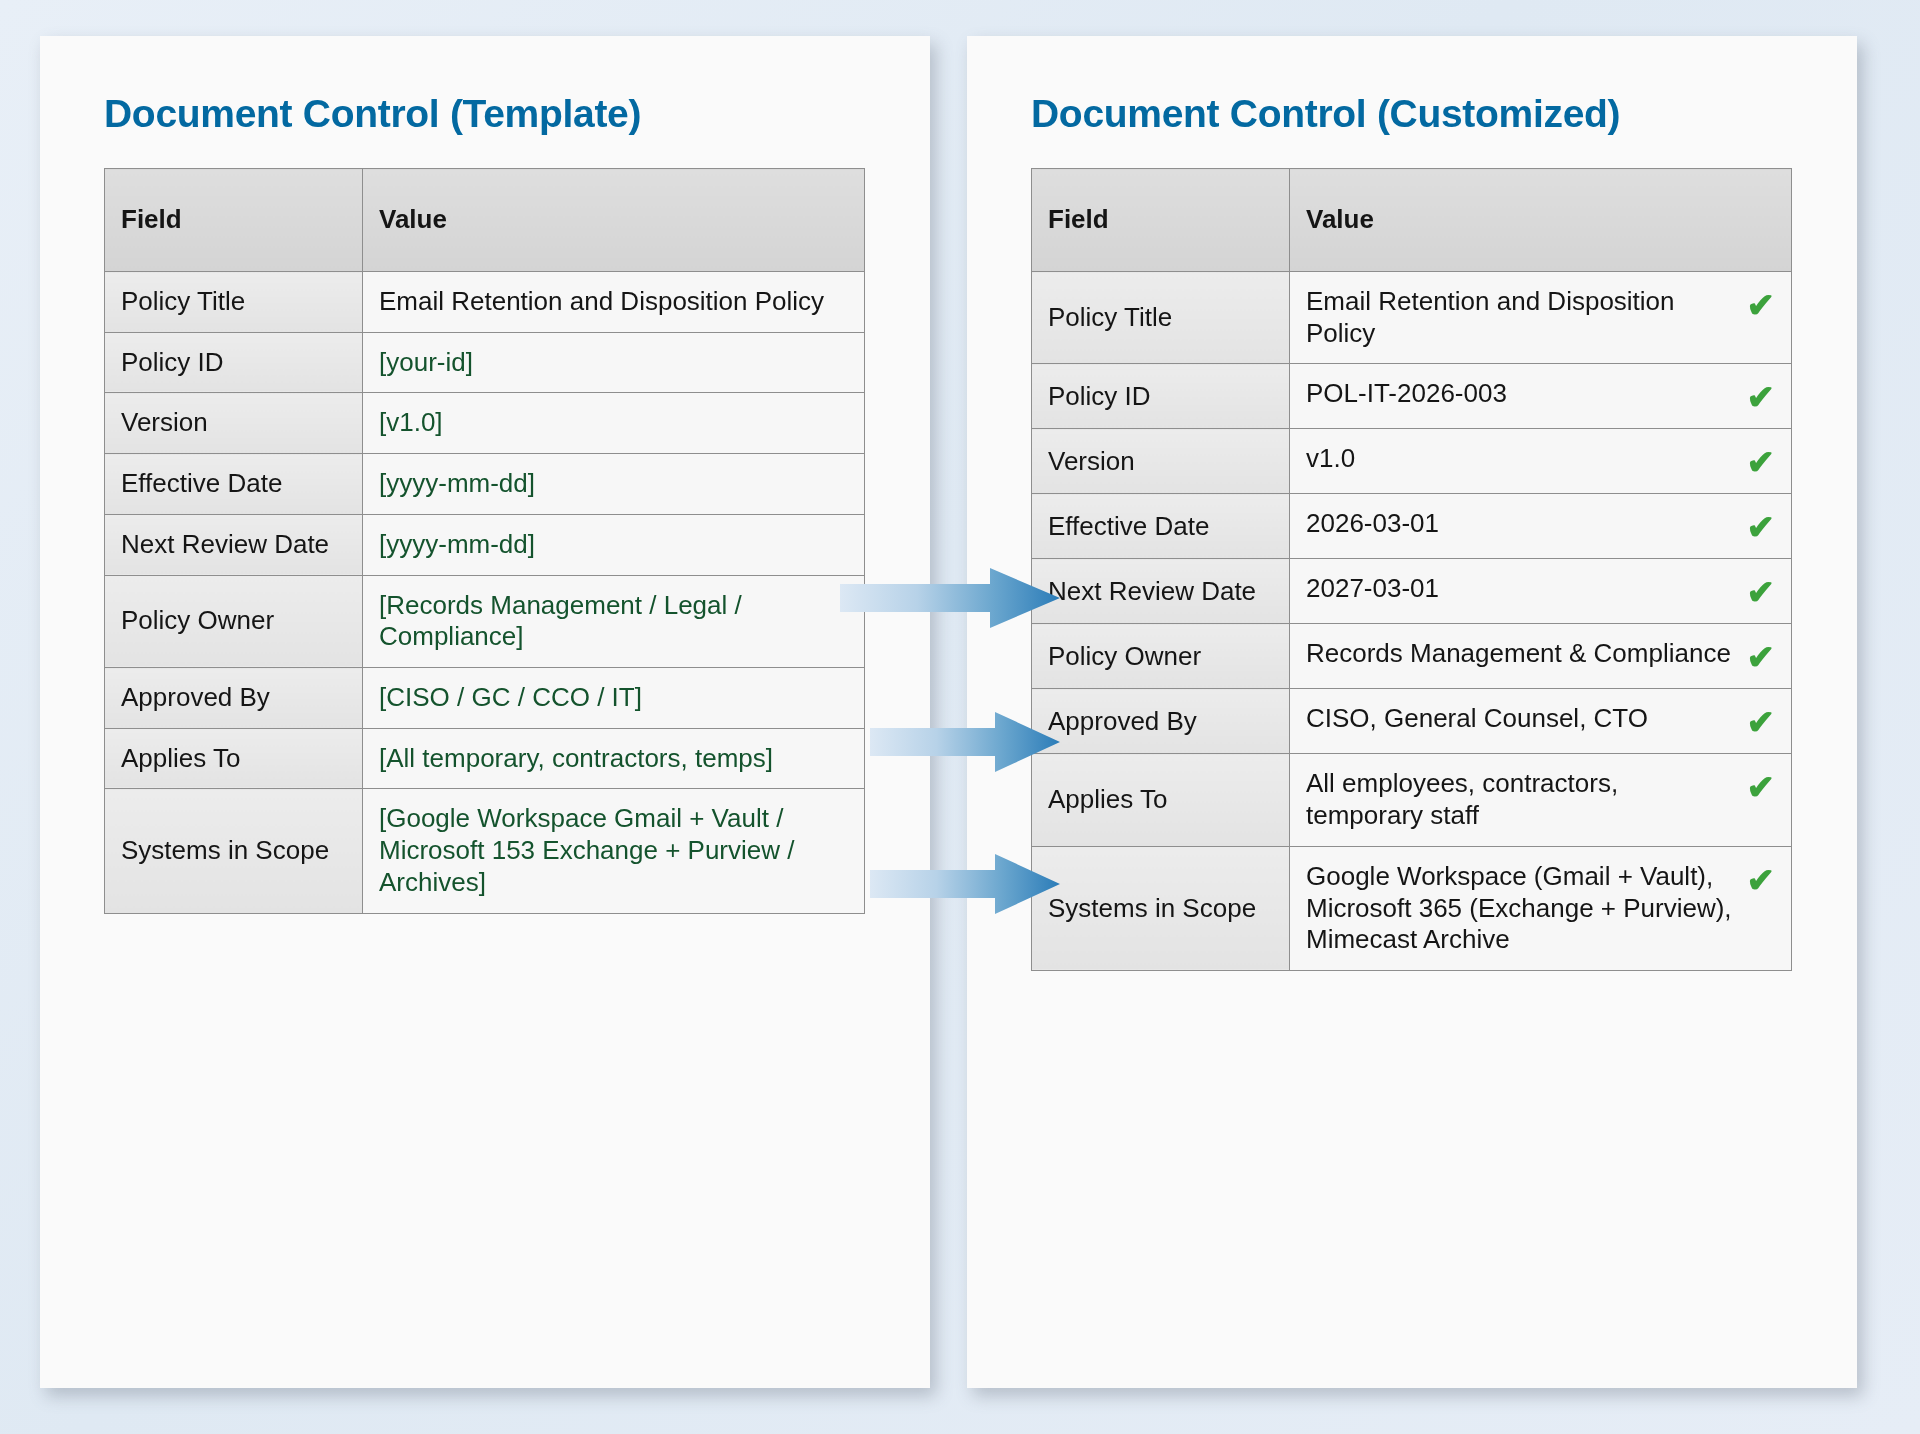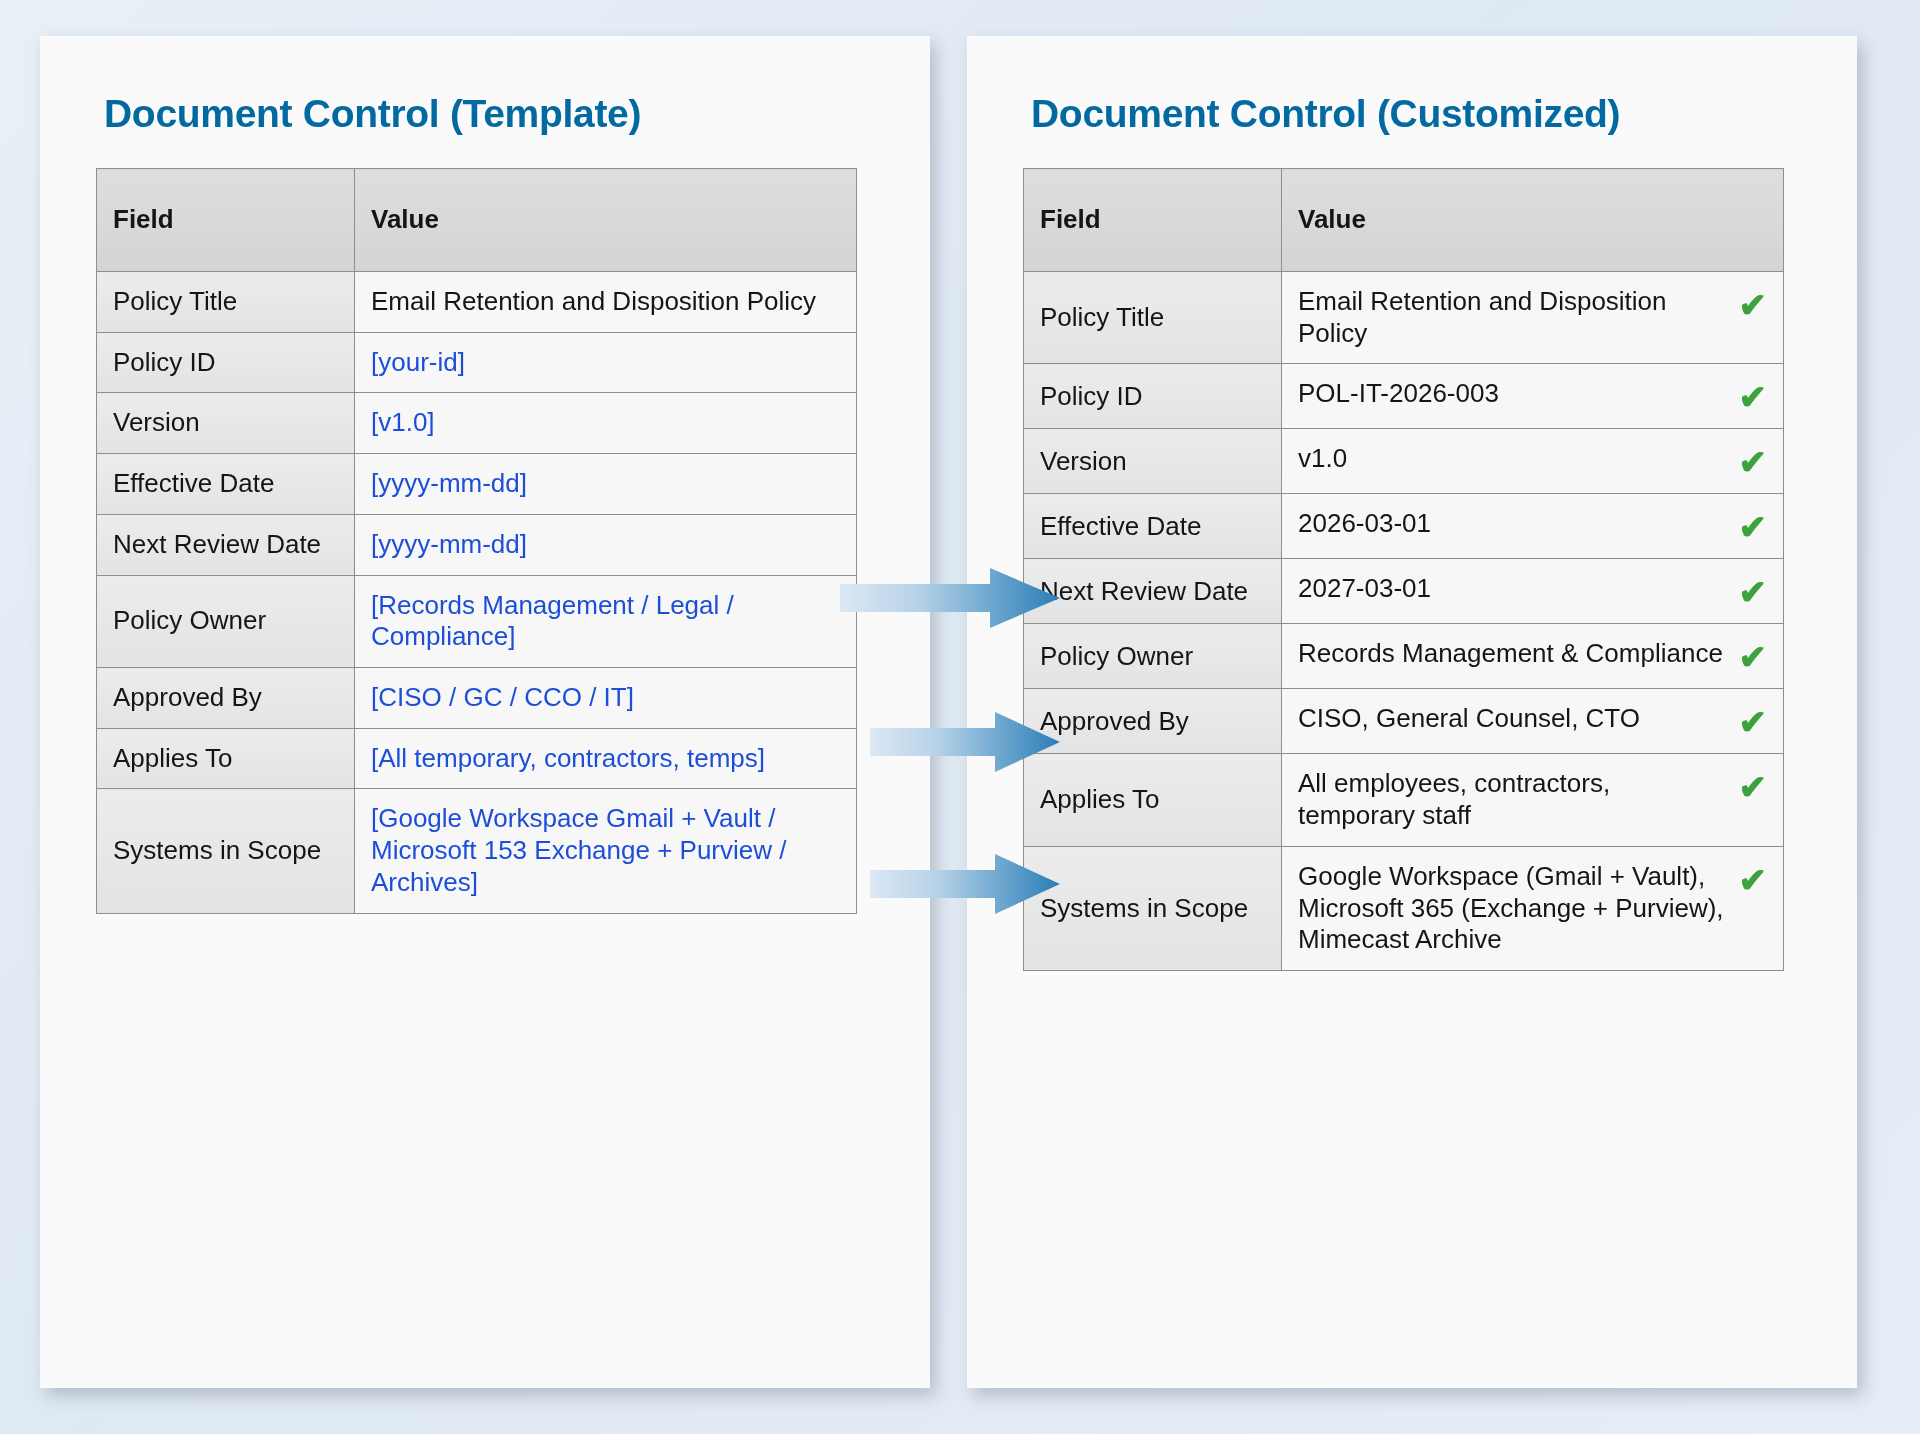--- a/index.html
+++ b/index.html
@@ -40,21 +40,21 @@
     color: #0369a1;
     letter-spacing: -0.3px;
     margin: 0 0 32px 18px;
     white-space: nowrap;
   }
 
   
   table.dc-table {
     border-collapse: collapse;
     width: 760px;
-    margin-left: 10px;
+    margin-left: 18px;
     table-layout: fixed;
     padding-left: 22px;
   }
   table.dc-table td, table.dc-table th {
     border: 1px solid #8e8e8e;
     padding: 14px 16px;
     vertical-align: middle;
     font-size: 26px;
     line-height: 1.22;
     color: #151515;
@@ -70,21 +70,21 @@
   col.c-value { width: 502px; }
 
   td.field-cell {
     background: linear-gradient(180deg, #ececec 0%, #e3e3e3 100%);
     font-weight: normal;
   }
   td.value-cell {
     background: #f7f7f7;
   }
   td.value-cell.placeholder {
-    color: #1d4ed8;
+    color: #14532d;
   }
 
   .value-inner {
     display: flex;
     align-items: flex-start;
     justify-content: space-between;
     gap: 10px;
   }
   .value-text { flex: 1 1 auto; }
   .check {

